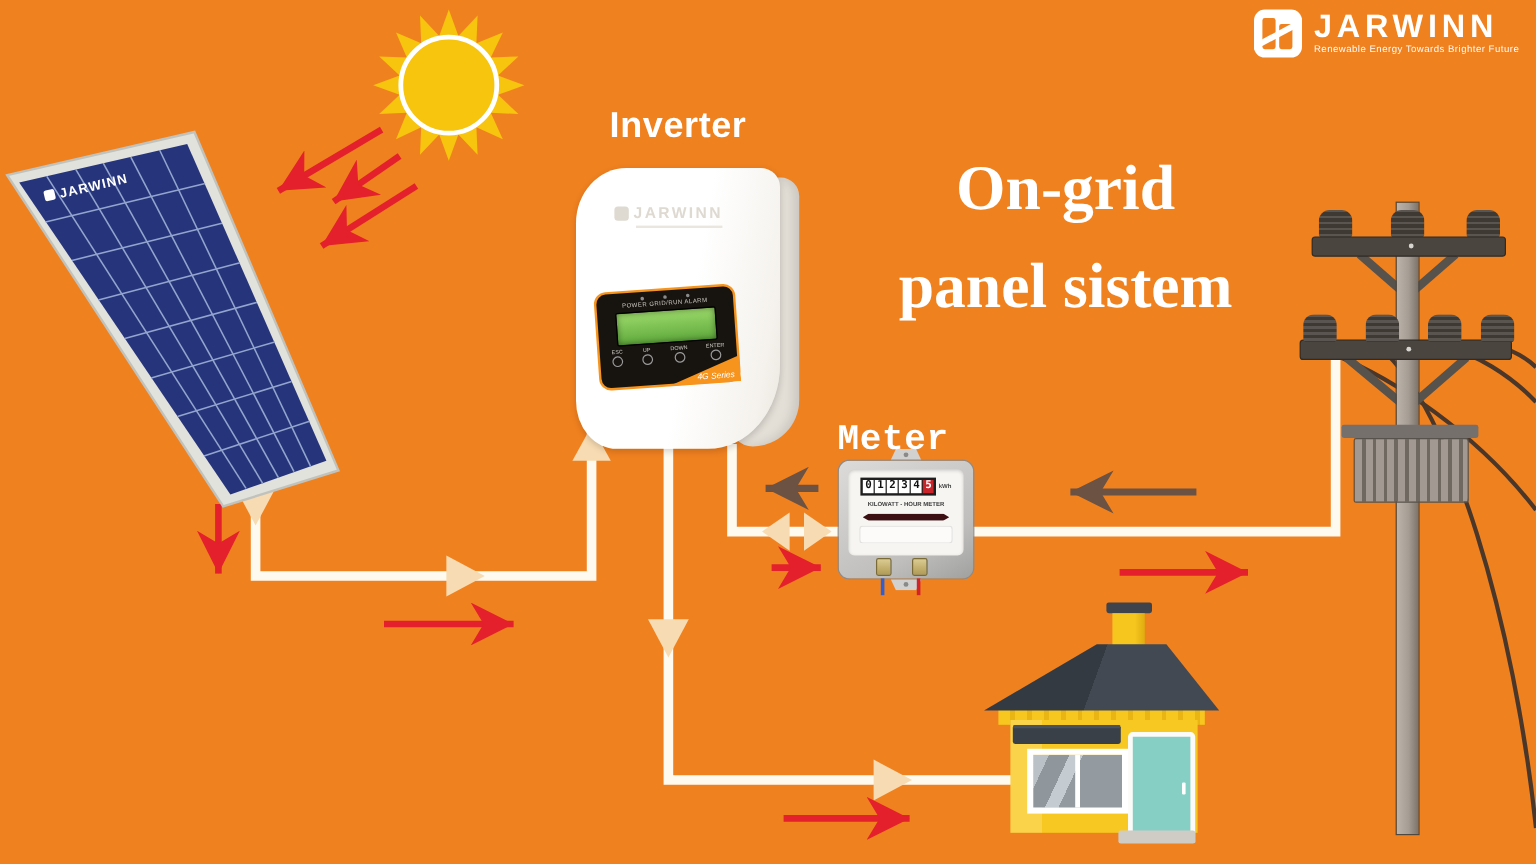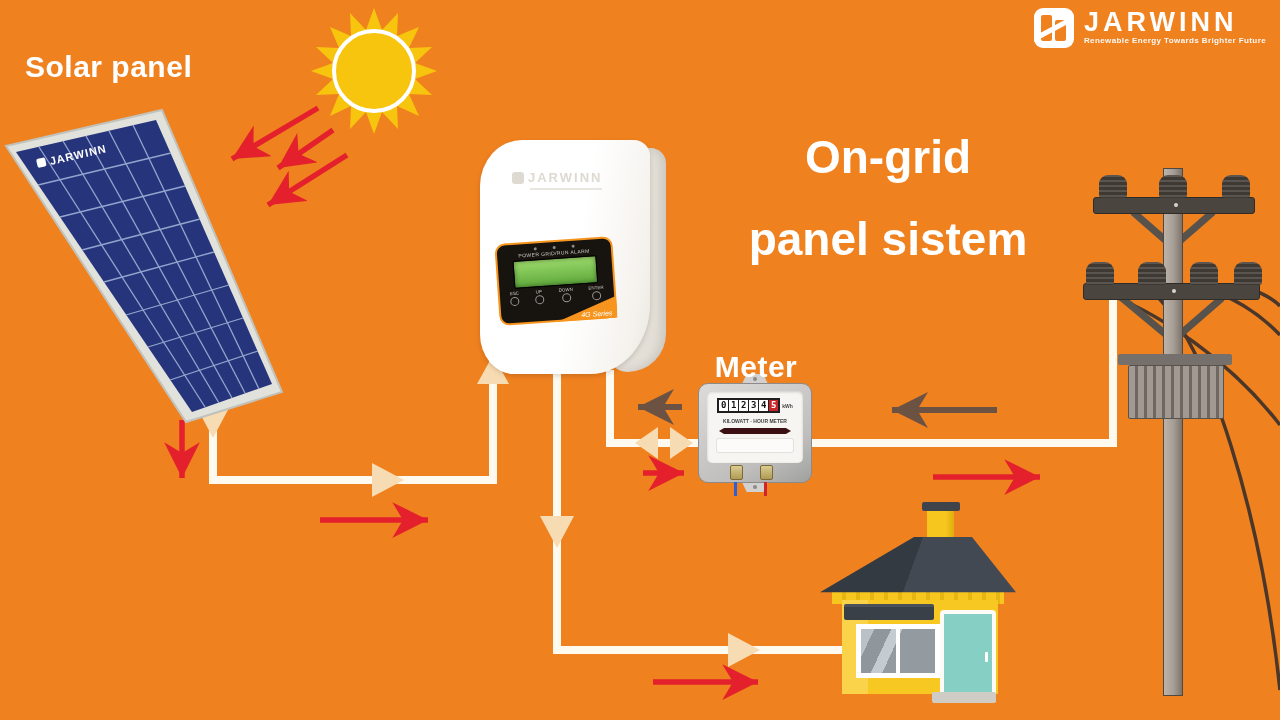--- a/index.html
+++ b/index.html
@@ -6,32 +6,32 @@
   #canvas{position:relative;width:1280px;height:720px;overflow:hidden;
           background:#F0811F;font-family:"Liberation Sans",sans-serif;}
   #diagram{position:absolute;left:0;top:0;z-index:1;}
   .comp{position:absolute;z-index:2;}
   .txt{position:absolute;z-index:3;color:#FFFFFF;font-weight:700;}
 
   
   .lbl{font-size:30px;letter-spacing:.5px;}
   #lbl-panel{left:25px;top:50px;}
   #lbl-inverter{left:508px;top:88px;}
-  #lbl-meter{left:698px;top:350px;width:116px;text-align:center;}
+  #lbl-meter{left:698px;top:350px;width:116px;font-family:Liberation Mono, monospace;}
   #lbl-grid{left:1082px;top:131px;width:196px;text-align:center;}
-  #title{left:692px;top:116px;width:392px;text-align:center;line-height:82px;font-size:46px;}
+  #title{left:692px;top:116px;width:392px;text-align:center;line-height:82px;font-size:53px;font-family:Liberation Serif, serif;}
 
   
   #logo{right:14px;top:8px;display:flex;gap:10px;align-items:flex-start;}
   .logo-ic{width:40px;height:40px;background:#FFF;border-radius:9px;position:relative;overflow:hidden;}
   .logo-ic .b1{position:absolute;left:7px;top:7px;width:11px;height:26px;background:#F0811F;border-radius:2px;}
   .logo-ic .b2{position:absolute;left:21px;top:12px;width:11px;height:21px;background:#F0811F;border-radius:2px;}
   .logo-ic .sl{position:absolute;left:-6px;top:17px;width:56px;height:5px;background:#FFF;transform:rotate(-28deg);}
   .logo-name{font-size:27px;letter-spacing:4px;line-height:28px;}
-  .logo-tag{font-size:8px;font-weight:700;letter-spacing:.4px;opacity:.95;}
+  .logo-tag{font-size:8px;font-weight:400;letter-spacing:.4px;opacity:.95;}
 
   
   #inverter{left:480px;top:140px;width:192px;height:242px;}
   .inv-side{position:absolute;left:128px;top:8px;width:58px;height:224px;background:#E3DFD7;
             border-radius:8px 16px 40px 20px;box-shadow:inset -5px 0 8px rgba(0,0,0,.10);}
   .inv-body{position:absolute;left:0;top:0;width:170px;height:234px;
             background:linear-gradient(100deg,#FFFFFF 55%,#F5F2ED 88%,#EAE6DF);
             border-radius:42px 16px 60px 34px / 46px 16px 70px 40px;
             box-shadow:0 2px 5px rgba(0,0,0,.15);}
   .inv-brand{position:absolute;left:32px;top:30px;display:flex;gap:4px;align-items:center;
@@ -291,21 +291,21 @@
         <div class="dot"></div>
       </div>
     <div class="p-ins" style="left:6px;top:114px"></div>
     <div class="p-ins" style="left:58px;top:114px"></div>
     <div class="p-ins" style="left:110px;top:114px"></div>
     <div class="p-ins" style="left:154px;top:114px"></div>
     <div class="p-plate"></div>
     <div class="p-tx"></div>
   </div>
 
-  <div class="txt lbl" id="lbl-panel">Solar panel</div>
+  <div class="txt lbl" id="lbl-inverter">Inverter</div>
   <div class="txt lbl" id="lbl-meter">Meter</div>
 
   <div class="txt" id="title">
     <div>On-grid</div>
     <div>panel sistem</div>
   </div>
 
   <div class="txt" id="logo">
     <div class="logo-ic">
       <div class="b1"></div>

